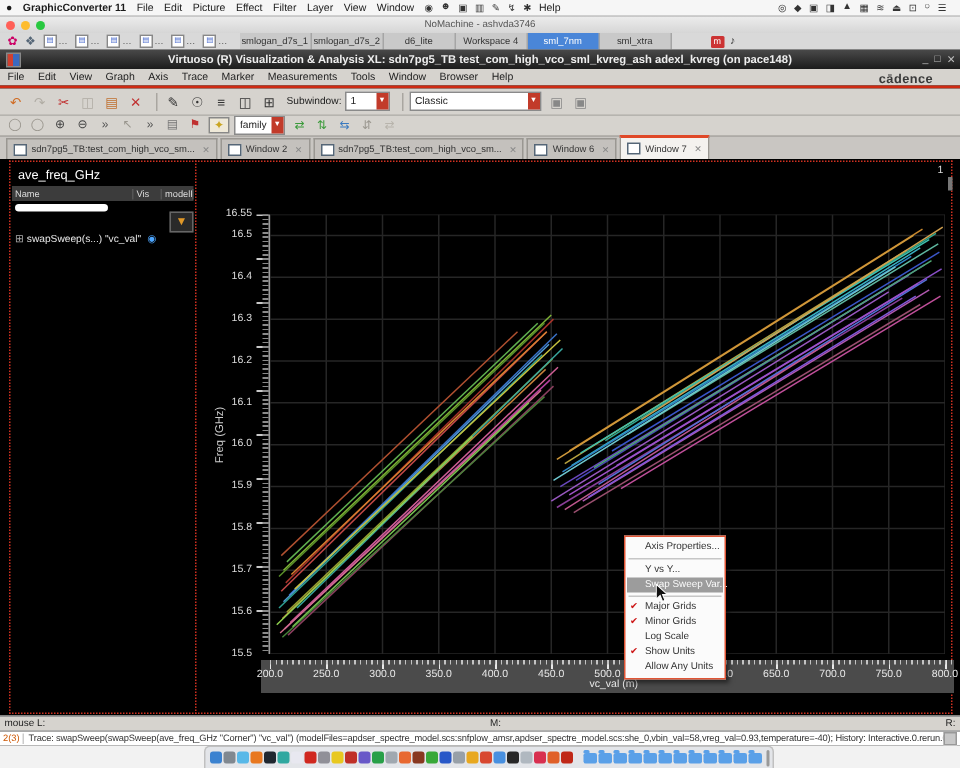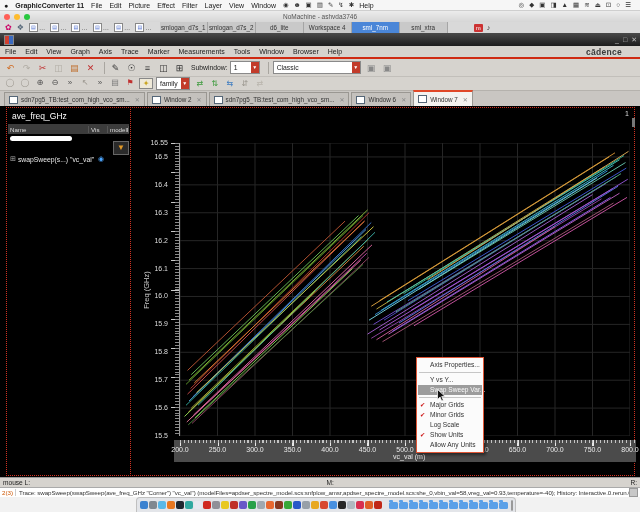--- a/index.html
+++ b/index.html
@@ -209,20 +209,21 @@
         <span class="wstab">sml_xtra</span>
       </span>
     <span class="ricons">
       <span class="redm">m</span>
       <span class="spk">♪</span>
     </span>
   </div>
 
   <div id="vtitle" class="abs">
     <span class="wicon"></span>
+    <span class="t">Virtuoso (R) Visualization &amp; Analysis XL: sdn7pg5_TB test_com_high_vco_sml_kvreg_ash adexl_kvreg  (on pace148)</span>
     <span class="ctrls" id="vctrls">
         <span>_</span>
         <span>□</span>
         <span>✕</span>
       </span>
   </div>
 
   <div id="vmenu" class="abs">
     <span id="vmenu-items" style="display:flex">
         <span class="mi">File</span>

